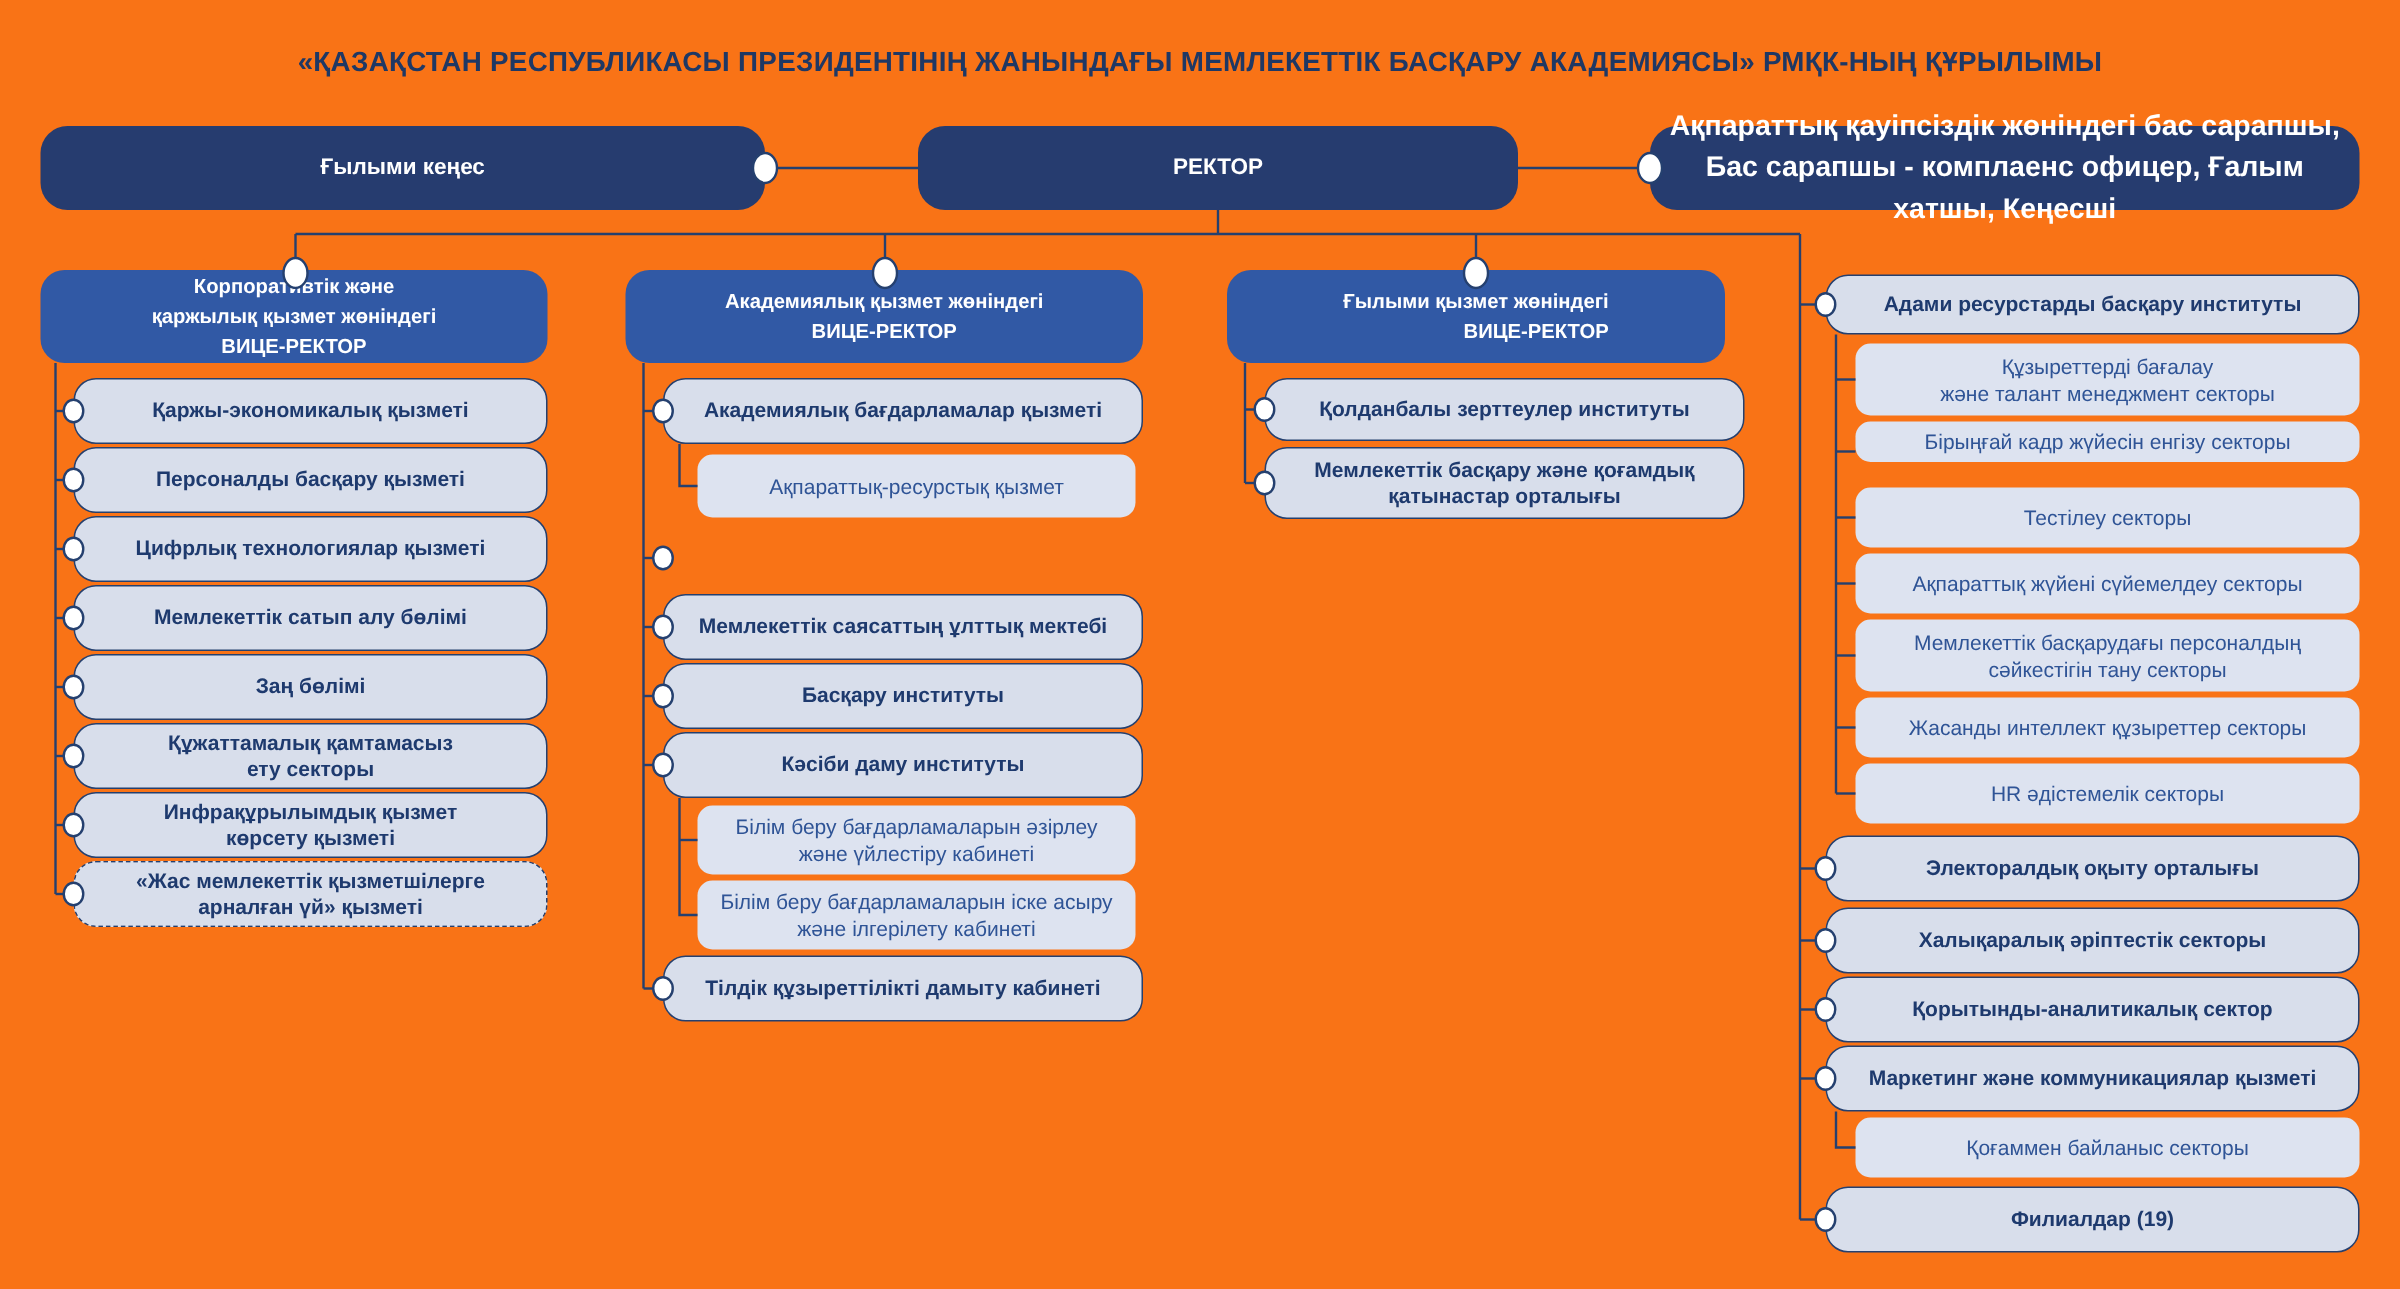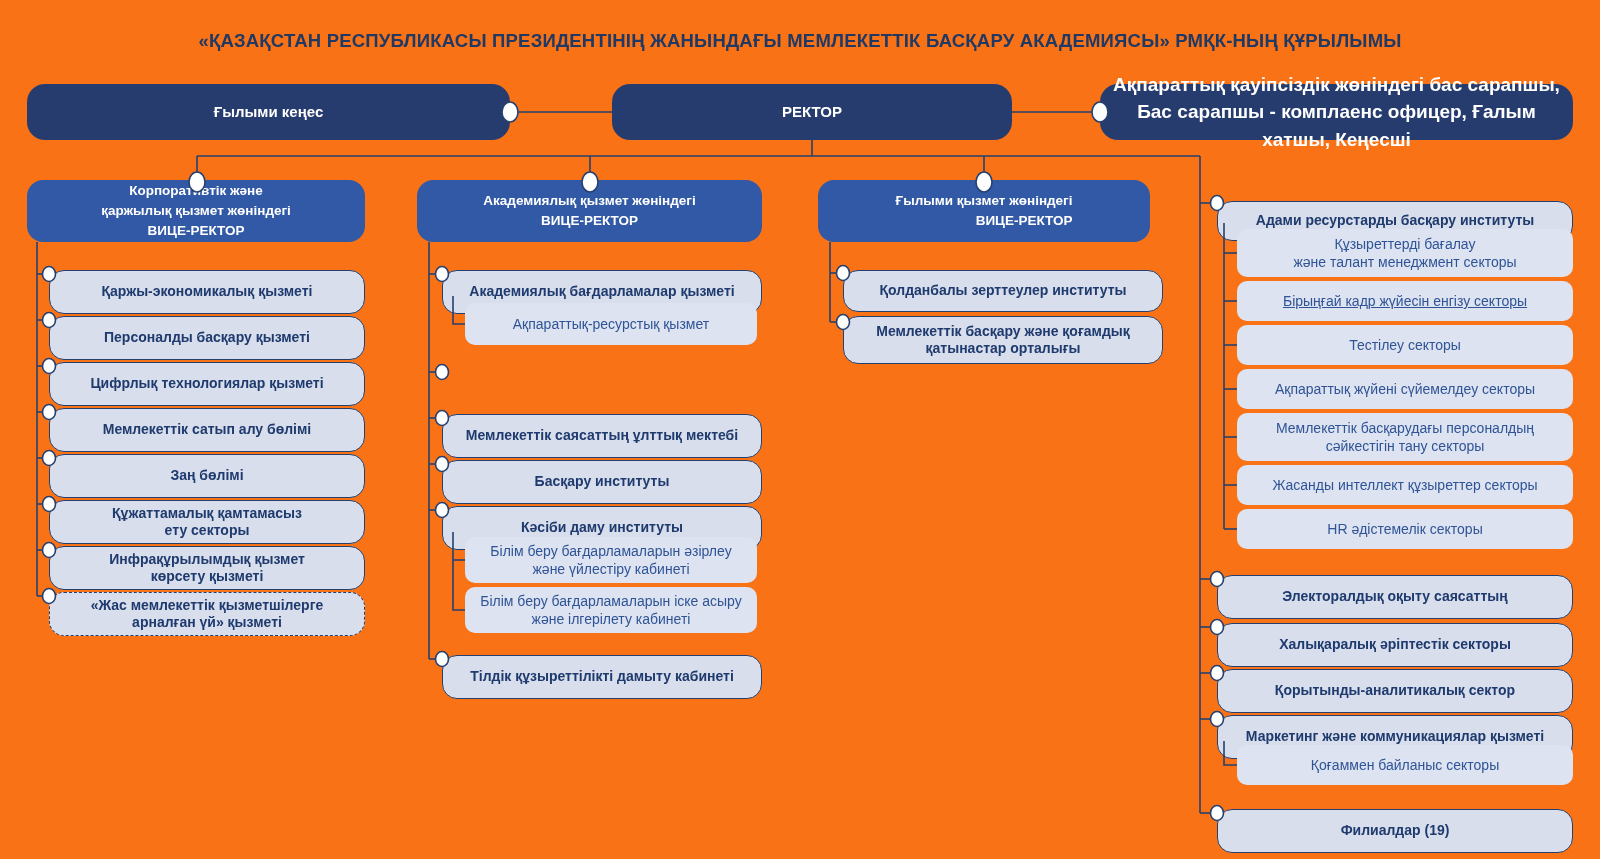--- a/index.html
+++ b/index.html
@@ -21,21 +21,21 @@
     background:#263C6F; color:#ffffff; font-weight:bold;
     border-radius:18px; font-size:15px;
   }
   .dark.small { font-size:19px; line-height:1.45; }
   .vr-header {
     background:#3159A5; color:#ffffff; font-weight:bold;
     border-radius:16px; font-size:13.5px; line-height:1.5;
   }
   .item {
     background:#D8DEEB; border:1.6px solid #25406F; border-radius:15px;
-    color:#1E3A6E; font-weight:bold; font-size:14px; line-height:1.25;margin-top:18px;
+    color:#1E3A6E; font-weight:bold; font-size:14px; line-height:1.25;
   }
   .item.dashed { border-style:dashed; }
   .sub {
     background:#DDE3F0; border:none; border-radius:10px;
     color:#2F5496; font-weight:normal; font-size:14px; line-height:1.3;
   }
   svg.connectors {
     position:absolute; left:0; top:0; z-index:2; pointer-events:none;
   }
 </style>
@@ -168,27 +168,27 @@
 
   <div class="node vr-header" style="left:818px; top:180px; width:332px; height:62px;text-align:right;">Ғылыми қызмет жөніндегі
 ВИЦЕ-РЕКТОР</div>
   <div class="node item" style="left:843px; top:252px; width:320px; height:42px;">Қолданбалы зерттеулер институты</div>
   <div class="node item" style="left:843px; top:298px; width:320px; height:48px;">Мемлекеттік басқару және қоғамдық
 қатынастар орталығы</div>
 
   <div class="node item" style="left:1217px; top:183px; width:356px; height:40px;">Адами ресурстарды басқару институты</div>
   <div class="node sub" style="left:1237px; top:229px; width:336px; height:48px;">Құзыреттерді бағалау
 және талант менеджмент секторы</div>
-  <div class="node sub" style="left:1237px; top:281px; width:336px; height:40px;text-decoration:underline;">Бірыңғай кадр жүйесін енгізу секторы</div>
+  <div class="node sub" style="left:1237px; top:281px; width:336px; height:27px;">Бірыңғай кадр жүйесін енгізу секторы</div>
   <div class="node sub" style="left:1237px; top:325px; width:336px; height:40px;">Тестілеу секторы</div>
   <div class="node sub" style="left:1237px; top:369px; width:336px; height:40px;">Ақпараттық жүйені сүйемелдеу секторы</div>
   <div class="node sub" style="left:1237px; top:413px; width:336px; height:48px;">Мемлекеттік басқарудағы персоналдың
 сәйкестігін тану секторы</div>
   <div class="node sub" style="left:1237px; top:465px; width:336px; height:40px;">Жасанды интеллект құзыреттер секторы</div>
   <div class="node sub" style="left:1237px; top:509px; width:336px; height:40px;">HR әдістемелік секторы</div>
-  <div class="node item" style="left:1217px; top:557px; width:356px; height:44px;">Электоралдық оқыту саясаттың</div>
+  <div class="node item" style="left:1217px; top:557px; width:356px; height:44px;">Электоралдық оқыту орталығы</div>
   <div class="node item" style="left:1217px; top:605px; width:356px; height:44px;">Халықаралық әріптестік секторы</div>
   <div class="node item" style="left:1217px; top:651px; width:356px; height:44px;">Қорытынды-аналитикалық сектор</div>
   <div class="node item" style="left:1217px; top:697px; width:356px; height:44px;">Маркетинг және коммуникациялар қызметі</div>
   <div class="node sub" style="left:1237px; top:745px; width:336px; height:40px;">Қоғаммен байланыс секторы</div>
   <div class="node item" style="left:1217px; top:791px; width:356px; height:44px;">Филиалдар (19)</div>
 
 </div>
 
 </body></html>

